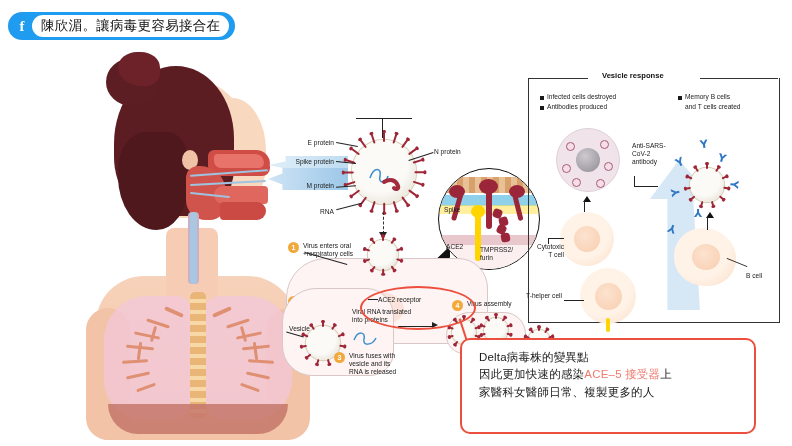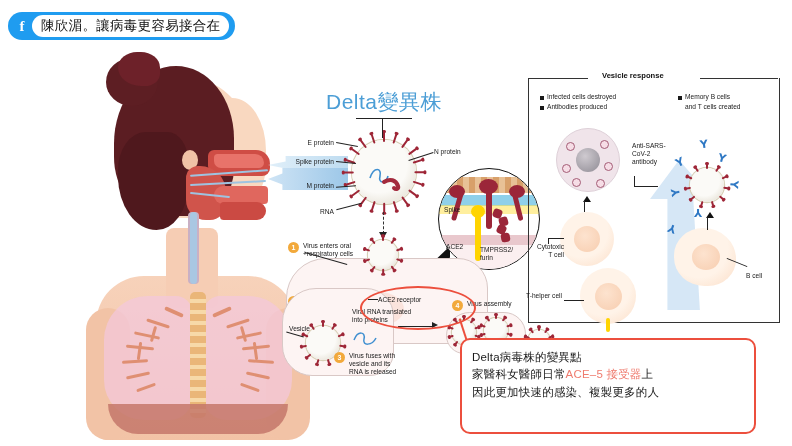--- a/index.html
+++ b/index.html
@@ -142,21 +142,21 @@
             clip-path:polygon(50% 0,100% 22%,74% 22%,86% 100%,30% 100%,30% 26%,0 26%);}
   .ab{position:absolute;color:#2f78c4;font-size:11px;font-weight:bold;
       font-family:"DejaVu Sans",sans-serif;}
   .arrowup{position:absolute;width:0;height:0;border-left:4px solid transparent;
            border-right:4px solid transparent;border-bottom:6px solid #111;}
 
   
   .redbox{position:absolute;left:460px;top:338px;width:292px;height:92px;
           border:2.4px solid #ec4f3d;border-radius:10px;background:#fff;}
   .redbox p{margin:0;font-size:11.5px;line-height:1.5;color:#1a1a1a;letter-spacing:.2px;}
-  .redbox .inner{padding:9px 0 0 10px;}
+  .redbox .inner{padding:9px 0 0 17px;}
   .hl{color:#ef7b6e;}
   .redring{position:absolute;left:360px;top:286px;width:112px;height:40px;
            border:2.4px solid #ec4f3d;border-radius:50%;}
   .redlink{position:absolute;background:#ec4f3d;}
 
   
   .dash{position:absolute;border-left:1.4px dashed #333;}
   .tri{position:absolute;width:0;height:0;border-left:4.5px solid transparent;
        border-right:4.5px solid transparent;border-top:7px solid #222;}
   .tri-r{position:absolute;width:0;height:0;border-top:3.5px solid transparent;
@@ -168,21 +168,20 @@
 </head>
 <body>
 
 <div class="stage">
 
   <div class="fb-badge">
     <span class="fb-f">f</span>
     <span class="fb-name">陳欣湄。讓病毒更容易接合在</span>
   </div>
 
-  <div class="title">Delta變異株</div>
 
   <div class="person">
     <div class="skin torso"></div>
     <div class="skin shoulderL"></div>
     <div class="skin shoulderR"></div>
     <div class="skin neck"></div>
     <div class="skin head"></div>
     <div class="skin face"></div>
     <div class="hair"></div>
     <div class="hair2"></div>
@@ -480,18 +479,18 @@
       <div class="spike" style="width: 2.2px; height: 3.52px; left: 9.9px; top: -2.86px; transform: rotate(216deg) translateY(0px); transform-origin: 50% 13.86px;"></div>
       <div class="spike" style="width: 2.2px; height: 3.52px; left: 9.9px; top: -2.86px; transform: rotate(252deg) translateY(0px); transform-origin: 50% 13.86px;"></div>
       <div class="spike" style="width: 2.2px; height: 3.52px; left: 9.9px; top: -2.86px; transform: rotate(288deg) translateY(0px); transform-origin: 50% 13.86px;"></div>
       <div class="spike" style="width: 2.2px; height: 3.52px; left: 9.9px; top: -2.86px; transform: rotate(324deg) translateY(0px); transform-origin: 50% 13.86px;"></div>
     </div>
   <div class="ace2" style="left:606px;top:318px;width:4px;height:14px;"></div>
 
   <div class="redbox">
     <div class="inner">
       <p>Delta病毒株的變異點</p>
-      <p><span>家醫科女醫師日常</span><span class="hl">ACE–5 接受器</span><span>上</span></p>
-      <p>因此更加快速的感染、複製更多的人</p>
+      <p><span>因此更加快速的感染</span><span class="hl">ACE–5 接受器</span><span>上</span></p>
+      <p>家醫科女醫師日常、複製更多的人</p>
     </div>
   </div>
 
 </div>
 
 </body></html>

